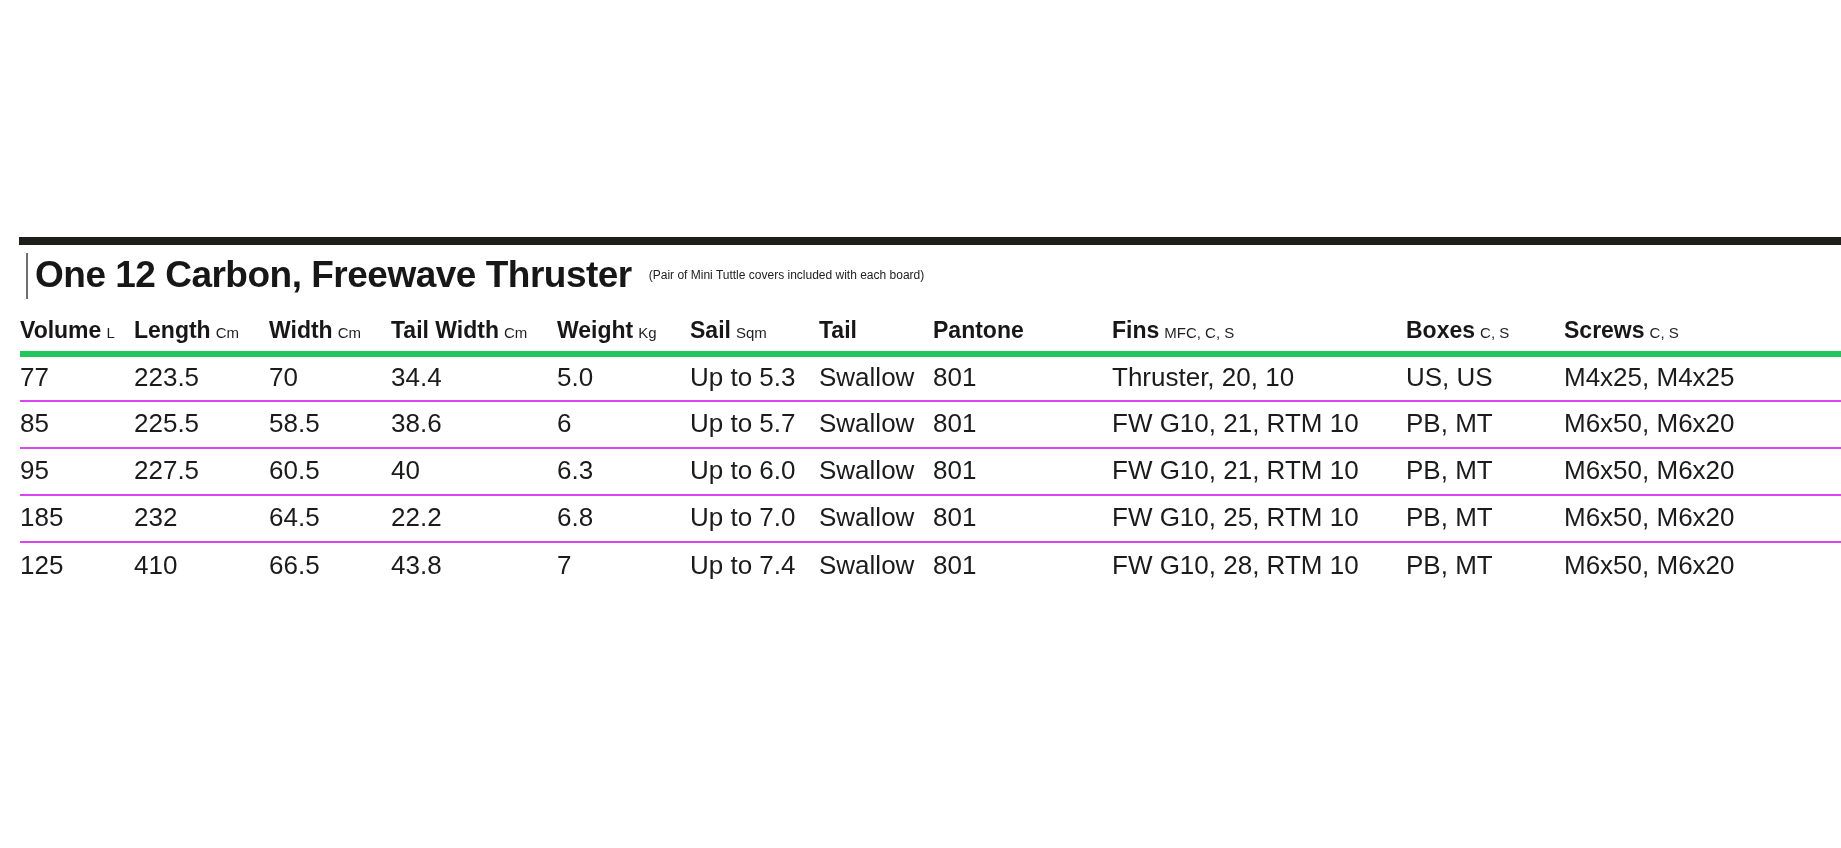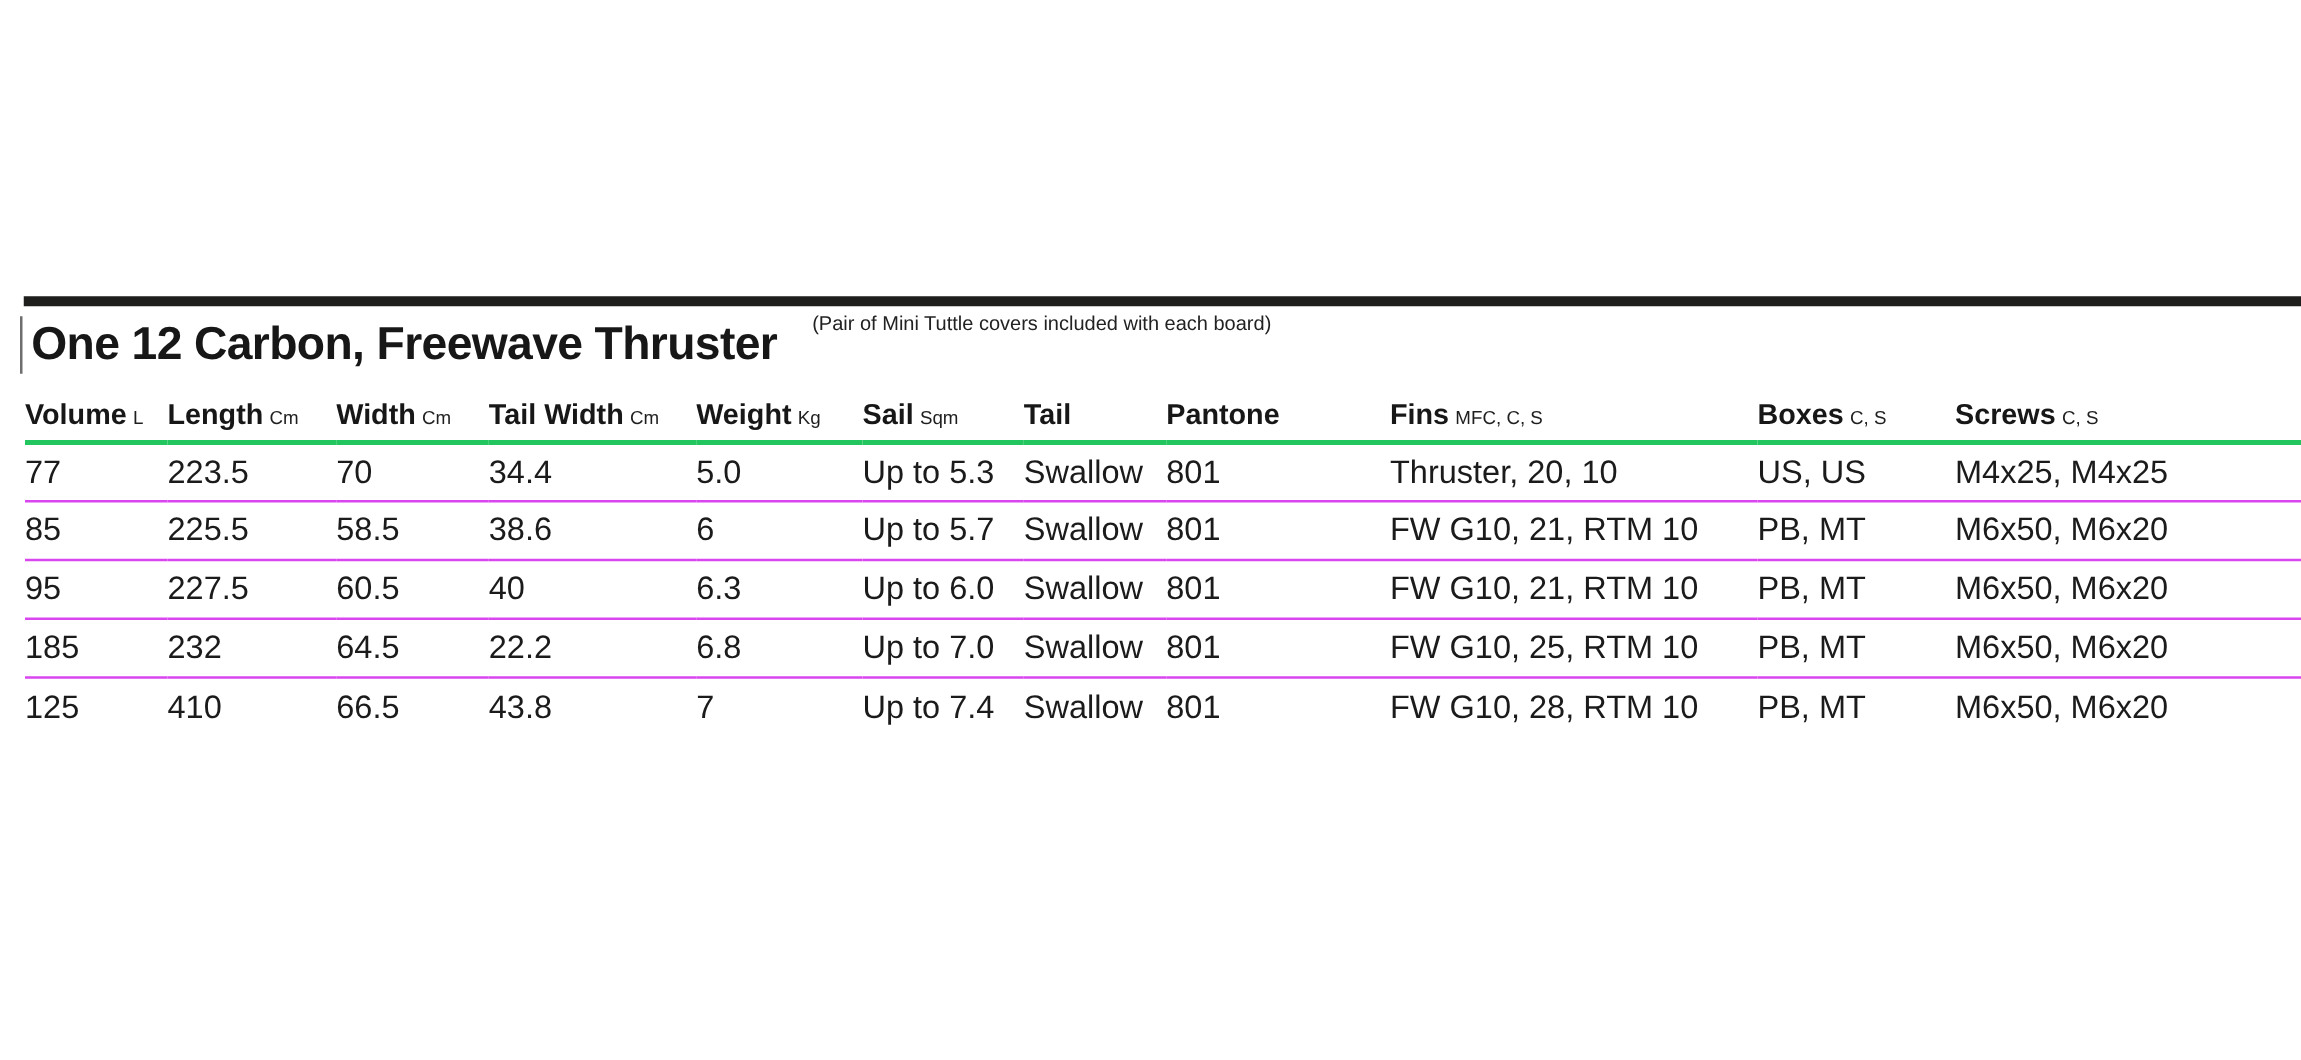--- a/index.html
+++ b/index.html
@@ -13,59 +13,59 @@
   .page { position: relative; width: 1841px; height: 848px; }
 
   .top-bar {
     position: absolute;
     left: 19px; right: 0; top: 237px; height: 8px;
     background: #1e1e1c;
   }
 
   .title-row {
     position: absolute;
-    left: 25px; top: 251px;
-    display: flex; align-items: flex-start; gap: 28px;
+    left: 35px; top: 251px;
+    display: flex; align-items: center; gap: 17px;
     white-space: nowrap;
   }
   .text-cursor {
     position: absolute;
     left: -9px; top: 2px;
     width: 2px; height: 46px;
     background: #6e6e6e;
   }
   h1.doc-title {
     font-size: 37px;
     font-weight: 700;
     letter-spacing: -0.5px;
     line-height: 48px;
     color: #171717;
   }
   .doc-subtitle {
-    font-size: 16px;
+    font-size: 12px;
     font-weight: 400;
     color: #222222;
   }
 
   table.spec {
     position: absolute;
     left: 20px; top: 309px;
     width: 1821px;
     border-collapse: collapse;
     table-layout: fixed;
   }
   thead th {
     text-align: left;
     vertical-align: bottom;
     font-size: 23px;
     font-weight: 700;
     color: #171717;
     height: 45px;
     padding: 0 4px 7px 0;
-    border-bottom: 4px solid #22c55e;
+    border-bottom: 6px solid #22c55e;
     white-space: nowrap;
     overflow: hidden;
   }
   thead th .h-unit {
     font-size: 15px;
     font-weight: 400;
     margin-left: 5px;
     color: #1f1f1f;
   }
   tbody td {

